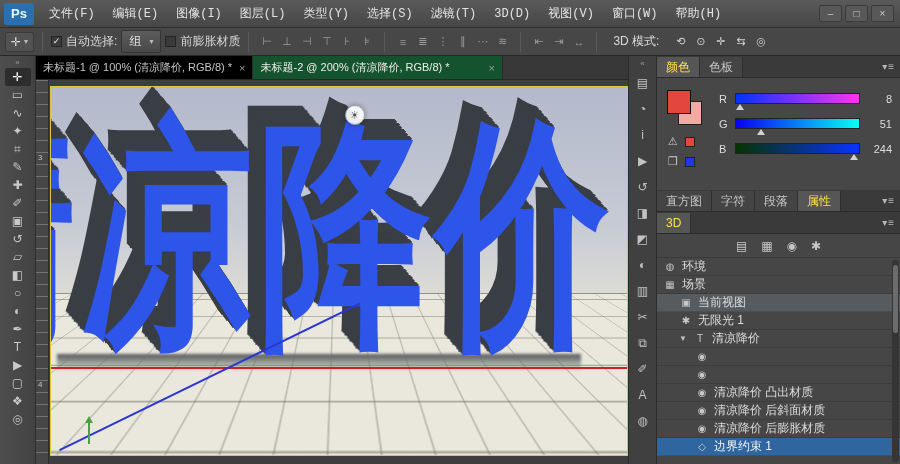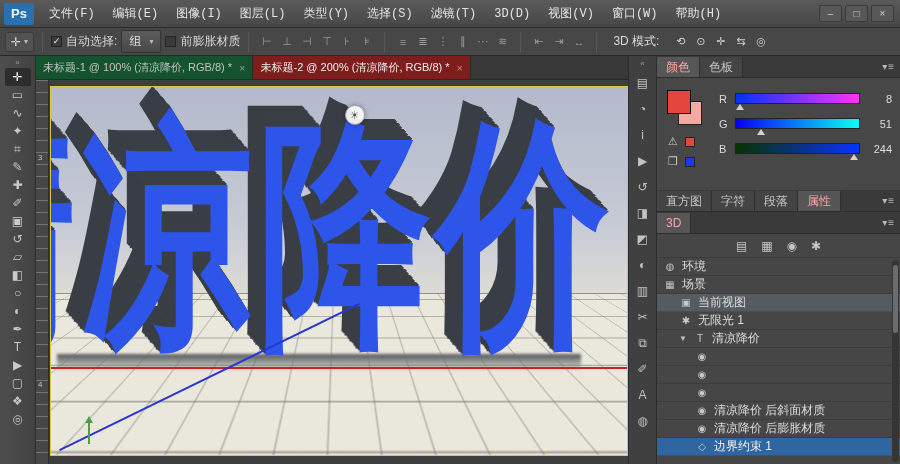--- a/index.html
+++ b/index.html
@@ -47,22 +47,22 @@
     display:flex;flex-direction:column;align-items:center;padding-top:1px;z-index:8;}
   .tb-head{font-size:8px;color:#9a9a9a;height:11px;line-height:11px;}
   .tool{width:26px;height:18px;display:flex;align-items:center;justify-content:center;
     color:#c9c9c9;font-size:12px;line-height:1;}
   .tool.active{background:#2d2d2d;border-radius:2px;color:#fff;}
 
   
   .tabbar{position:absolute;left:36px;top:56px;width:592px;height:24px;background:#383838;
     border-bottom:1px solid #282828;display:flex;align-items:stretch;}
   .tab{display:flex;align-items:center;padding:0 7px;font-size:11px;color:#c4c4c4;
-    background:#14532d;border-right:1px solid #2a2a2a;white-space:nowrap;}
-  .tab.active{background:#7f1d1d;color:#ededed;}
+    background:#000000;border-right:1px solid #2a2a2a;white-space:nowrap;}
+  .tab.active{background:#14532d;color:#ededed;gap:32px;}
   .tab-close{margin-left:7px;color:#9a9a9a;font-size:11px;}
 
   
   .canvas-wrap{position:absolute;left:36px;top:80px;width:592px;height:384px;background:#3e3e3e;overflow:hidden;}
   .ruler{position:absolute;left:0;top:0;width:13px;height:100%;background:#474747;
     border-right:1px solid #2c2c2c;
     background-image:repeating-linear-gradient(180deg,rgba(170,170,170,.45) 0 1px,transparent 1px 12px);}
   .ruler-mark{position:absolute;left:2px;font-size:8px;color:#c4c4c4;}
   .document{position:absolute;left:14px;top:6px;right:0;bottom:8px;border:1px solid var(--doc-border);
     overflow:hidden;background:#dfe0dc;}
@@ -104,21 +104,21 @@
   .strip-head{font-size:8px;color:#9a9a9a;height:12px;line-height:12px;}
   .strip-icon{width:22px;height:20px;margin:3px 0;display:flex;align-items:center;justify-content:center;
     color:#c3c3c3;font-size:12px;line-height:1;}
 
   
   .panel-col{position:absolute;left:657px;top:56px;width:243px;bottom:0;background:#464646;
     display:flex;flex-direction:column;}
   .phead{height:22px;background:#3a3a3a;display:flex;align-items:flex-end;position:relative;
     border-bottom:1px solid #2c2c2c;flex:none;}
   .ptab{padding:3px 9px;font-size:12px;color:#c6c6c6;background:#444;border-right:1px solid #2f2f2f;line-height:14px;white-space:nowrap;}
-  .ptab.active{background:#565656;color:#fca5a5;}
+  .ptab.active{background:#565656;color:#fde047;}
   .pmenu{position:absolute;right:5px;top:5px;color:#b8b8b8;font-size:10px;letter-spacing:1px;}
 
   .color-content{height:112px;flex:none;display:flex;padding:10px 8px 0 8px;gap:8px;background:#474747;}
   .swatch-area{width:46px;position:relative;flex:none;}
   .sw-bg{position:absolute;left:13px;top:13px;width:24px;height:24px;background:var(--background-swatch);border:1px solid #202020;}
   .sw-fg{position:absolute;left:2px;top:2px;width:24px;height:24px;background:var(--foreground-swatch);border:1px solid #111;}
   .sw-warn{position:absolute;left:3px;top:48px;color:#c9c9c9;font-size:11px;line-height:1;}
   .sw-warn-chip{position:absolute;left:20px;top:49px;width:10px;height:10px;background:var(--foreground-swatch);border:1px solid #222;}
   .sw-cube{position:absolute;left:3px;top:68px;color:#c9c9c9;font-size:11px;line-height:1;}
   .sw-cube-chip{position:absolute;left:20px;top:69px;width:10px;height:10px;background:#1f39e8;border:1px solid #222;}
@@ -387,20 +387,21 @@
             <span class="tlabel">清凉降价</span>
           </div>
           <div class="trow" style="padding-left: 38px;">
             <span class="ticon">◉</span>
           </div>
           <div class="trow" style="padding-left: 38px;">
             <span class="ticon">◉</span>
           </div>
           <div class="trow" style="padding-left: 38px;">
             <span class="ticon">◉</span>
+            <span class="tlabel">清凉降价 凸出材质</span>
           </div>
           <div class="trow" style="padding-left: 38px;">
             <span class="ticon">◉</span>
             <span class="tlabel">清凉降价 后斜面材质</span>
           </div>
           <div class="trow" style="padding-left: 38px;">
             <span class="ticon">◉</span>
             <span class="tlabel">清凉降价 后膨胀材质</span>
           </div>
           <div class="trow hl-blue" style="padding-left: 38px;">

